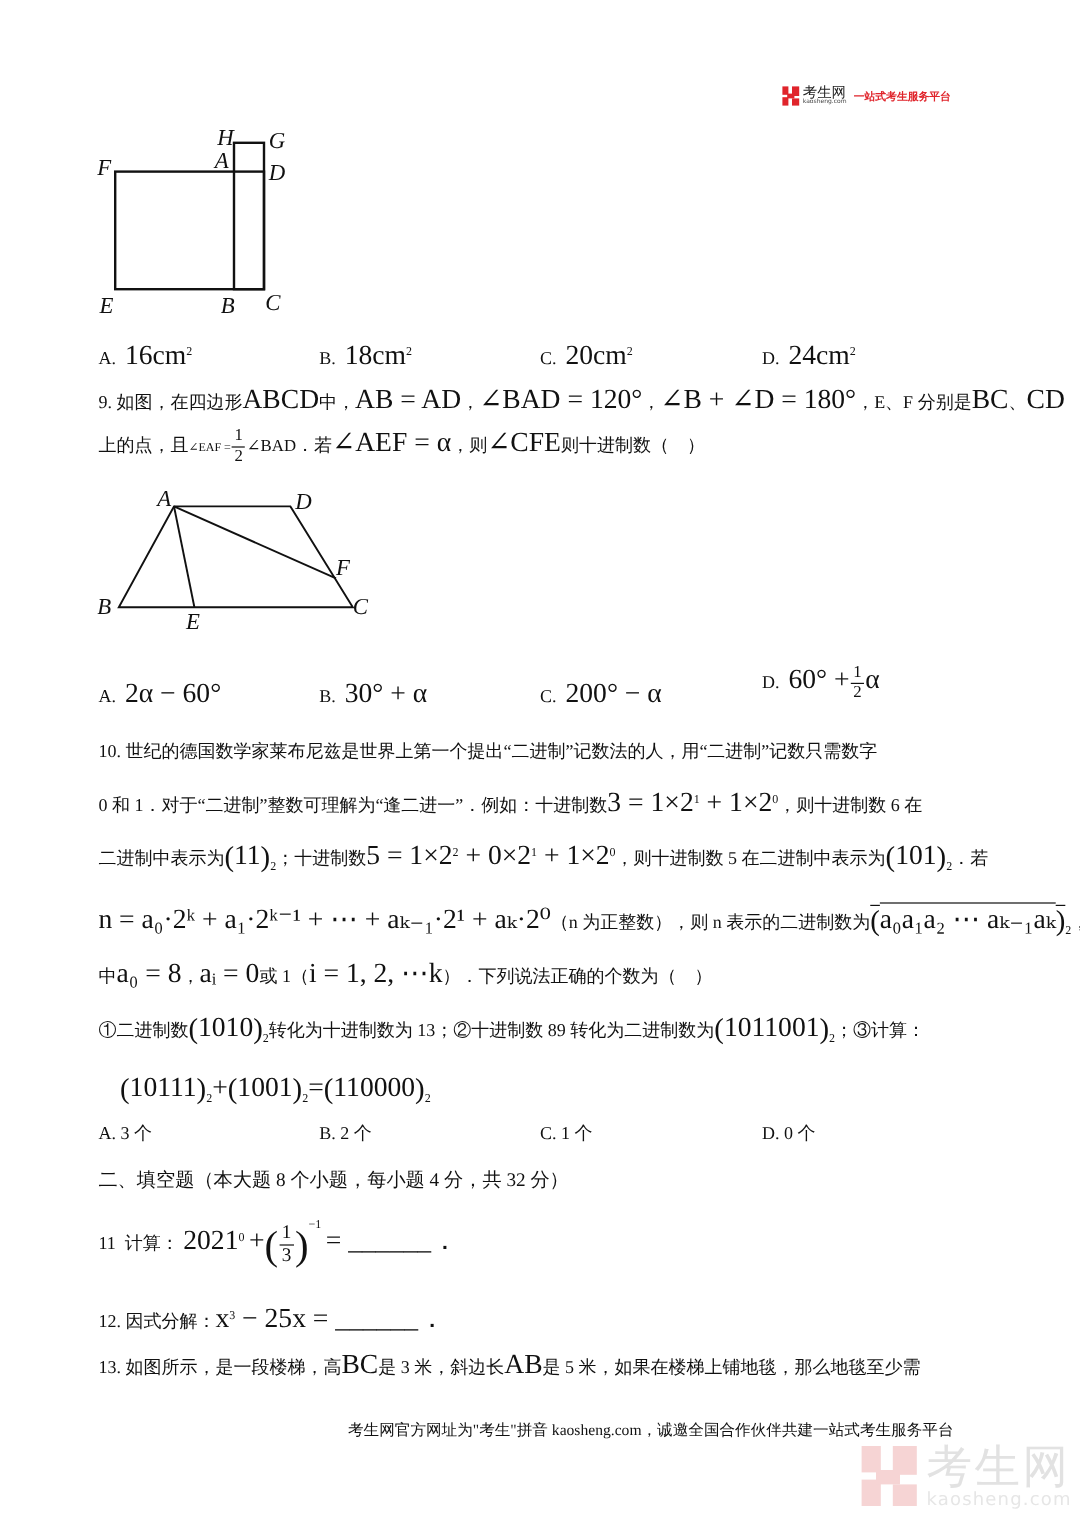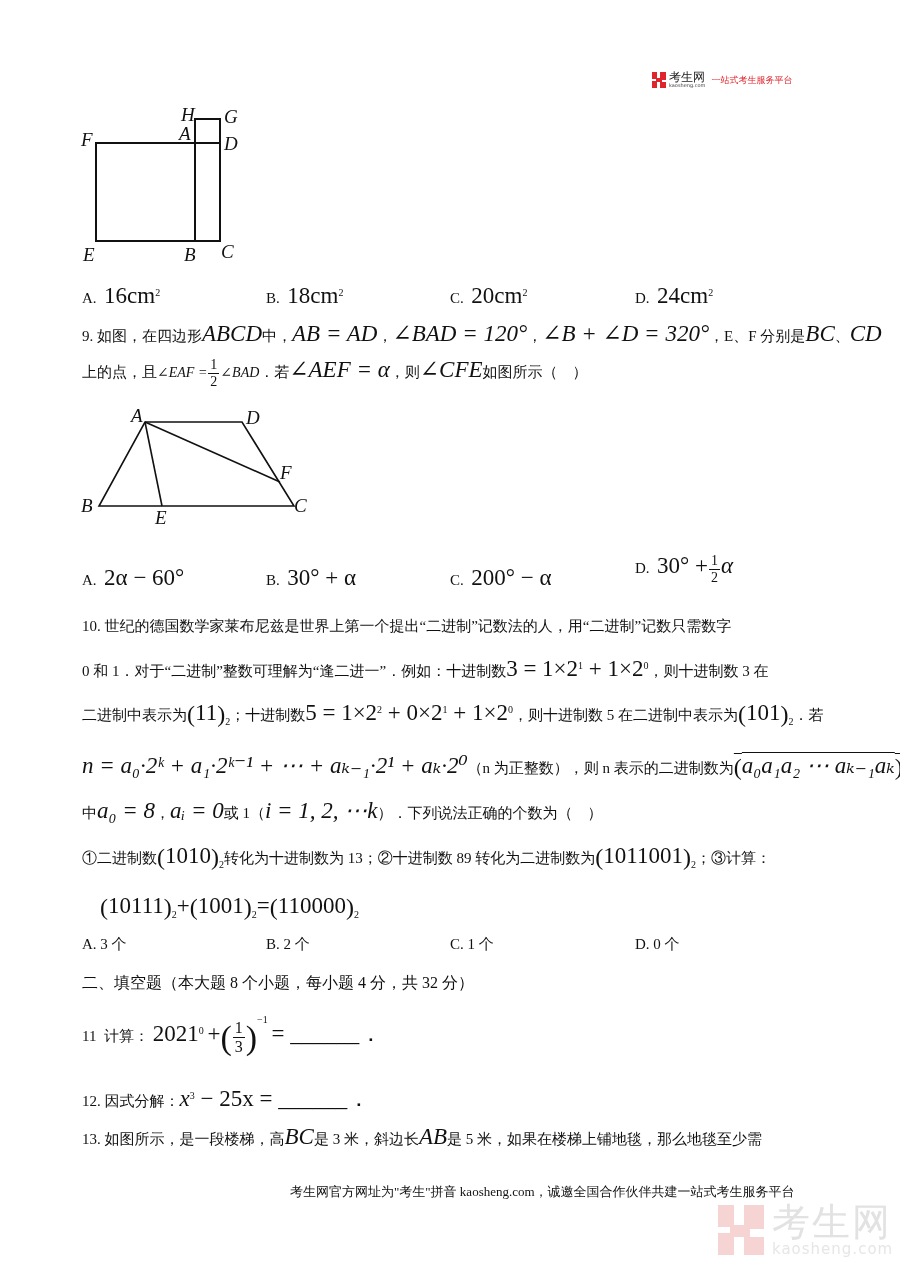--- a/index.html
+++ b/index.html
@@ -1,36 +1,36 @@
 <!DOCTYPE html>
 <html><head>
 <meta charset="utf-8">
 <style>
   html, body { margin:0; padding:0; background:#fff; }
   body { width:900px; height:1272px; position:relative; overflow:hidden;
          font-family:"Liberation Serif","DejaVu Serif",serif; color:#111; font-size:15px; }
   .abs { position:absolute; white-space:nowrap; }
-  .it { font-style:italic; }
+  .it { }
   .math { font-family:"Liberation Serif","DejaVu Serif",serif; font-size:23px; }
   sup { font-size:10px; vertical-align:7px; line-height:0; }
   sub { font-size:10px; vertical-align:-5px; line-height:0; }
   .frac { display:inline-block; vertical-align:middle; text-align:center; line-height:1; font-size:14px; margin:0 1px; }
   .frac .n { display:block; border-bottom:1px solid #111; padding:0 2px 1px; }
   .frac .d { display:block; padding-top:1px; }
   .big { font-size:24px; font-weight:300; vertical-align:-2px; }
   .opt { position:absolute; white-space:nowrap; font-size:15px; }
   .bold { font-weight:normal; }
   .ovl { text-decoration:overline; }
   
   .logo { position:absolute; left:652px; top:72px; display:flex; align-items:center; }
   .logo-mark { width:14px; height:16px; position:relative; margin-right:3px; }
   .logo-mark i { position:absolute; background:#e0242b; }
   .logo-text { font-family:"DejaVu Sans",sans-serif; font-size:12px; color:#222; line-height:11px; }
   .logo-text small { display:block; font-size:5px; color:#444; line-height:5px; }
-  .slogan { font-family:"DejaVu Sans",sans-serif; color:#e0242b; font-size:9px; margin-left:6px; }
+  .slogan { font-family:"DejaVu Sans",sans-serif; color:#e0242b; font-size:9px; margin-left:6px;font-weight:bold; }
   .wm { position:absolute; left:718px; top:1203px; display:flex; align-items:center; opacity:1; }
   .wm-mark { width:46px; height:50px; position:relative; margin-right:8px; }
   .wm-mark i { position:absolute; background:#f6d4d4; }
   .wm-txt { font-family:"DejaVu Sans",sans-serif; color:#e2e2e2; }
   .wm-txt .cn { font-size:38px; line-height:38px; letter-spacing:2px; }
   .wm-txt .en { font-size:15px; line-height:16px; color:#e6e6e6; letter-spacing:1px; }
   .footer { position:absolute; left:290px; top:1183px; font-size:13px; white-space:nowrap; }
   svg text { font-family:"Liberation Serif","DejaVu Serif",serif; font-style:italic; font-size:19px; fill:#111; }
 </style>
 </head>
@@ -80,24 +80,24 @@
     <span class="math">20cm</span><sup>2</sup>
   </div>
   <div class="opt" style="left:635px;top:283px">
     <span>D.</span>&nbsp;
     <span class="math">24cm</span><sup>2</sup>
   </div>
 </div>
 
 <div class="abs" style="left:82px;top:320px">
   <span>9.</span>
-  <span>如图，在四边形</span><span class="math it">ABCD</span><span>中，</span><span class="math it">AB = AD</span><span>，</span><span class="math it">∠BAD = 120°</span><span>，</span><span class="math it">∠B + ∠D = 320°</span><span>，E、F 分别是</span><span class="math it">BC</span><span>、</span><span class="math it">CD</span>
+  <span>如图，在四边形</span><span class="math it">ABCD</span><span>中，</span><span class="math it">AB = AD</span><span>，</span><span class="math it">∠BAD = 120°</span><span>，</span><span class="math it">∠B + ∠D = 180°</span><span>，E、F 分别是</span><span class="math it">BC</span><span>、</span><span class="math it">CD</span>
 </div>
 <div class="abs" style="left:82px;top:356px">
-  <span>上的点，且</span><span class="math it" style="font-size:14px">∠EAF =</span><span class="frac"><span class="n">1</span><span class="d">2</span></span><span class="math it" style="font-size:14px">∠BAD</span><span>．若</span><span class="math it">∠AEF = α</span><span>，则</span><span class="math it">∠CFE</span><span>如图所示（　）</span>
+  <span>上的点，且</span><span class="math it" style="font-size:10px">∠EAF =</span><span class="frac"><span class="n">1</span><span class="d">2</span></span><span class="math it" style="font-size:14px">∠BAD</span><span>．若</span><span class="math it">∠AEF = α</span><span>，则</span><span class="math it">∠CFE</span><span>则十进制数（　）</span>
 </div>
 
 <svg style="position:absolute;left:75px;top:400px" width="260" height="130">
   <g stroke="#111" stroke-width="1.6" fill="none">
     <polygon points="70,22 167,22 219,106 24,106"></polygon>
     <line x1="70" y1="22" x2="87" y2="106"></line>
     <line x1="70" y1="22" x2="205" y2="82"></line>
   </g>
   <text x="56" y="22">A</text>
   <text x="171" y="24">D</text>
@@ -110,26 +110,26 @@
 <div class="opt" style="left:82px;top:565px">
   <span>A.</span>&nbsp; <span class="math">2α − 60°</span>
 </div>
 <div class="opt" style="left:266px;top:565px">
   <span>B.</span>&nbsp; <span class="math">30° + α</span>
 </div>
 <div class="opt" style="left:450px;top:565px">
   <span>C.</span>&nbsp; <span class="math">200° − α</span>
 </div>
 <div class="opt" style="left:635px;top:553px">
-  <span>D.</span>&nbsp; <span class="math">30° +</span><span class="frac"><span class="n">1</span><span class="d">2</span></span><span class="math it">α</span>
+  <span>D.</span>&nbsp; <span class="math">60° +</span><span class="frac"><span class="n">1</span><span class="d">2</span></span><span class="math it">α</span>
 </div>
 
 <div class="abs" style="left:82px;top:617px">10. 世纪的德国数学家莱布尼兹是世界上第一个提出“二进制”记数法的人，用“二进制”记数只需数字</div>
 <div class="abs" style="left:82px;top:656px">
-  <span>0 和 1．对于“二进制”整数可理解为“逢二进一”．例如：十进制数</span><span class="math">3 = 1×2</span><sup>1</sup><span class="math"> + 1×2</span><sup>0</sup><span>，则十进制数 3 在</span>
+  <span>0 和 1．对于“二进制”整数可理解为“逢二进一”．例如：十进制数</span><span class="math">3 = 1×2</span><sup>1</sup><span class="math"> + 1×2</span><sup>0</sup><span>，则十进制数 6 在</span>
 </div>
 <div class="abs" style="left:82px;top:700px">
   <span>二进制中表示为</span><span class="big">(</span><span class="math">11</span><span class="big">)</span><sub>2</sub><span>；十进制数</span><span class="math">5 = 1×2</span><sup>2</sup><span class="math"> + 0×2</span><sup>1</sup><span class="math"> + 1×2</span><sup>0</sup><span>，则十进制数 5 在二进制中表示为</span><span class="big">(</span><span class="math">101</span><span class="big">)</span><sub>2</sub><span>．若</span>
 </div>
 <div class="abs" style="left:82px;top:752px">
   <span class="math it">n = a₀·2ᵏ + a₁·2ᵏ⁻¹ + ⋯ + aₖ₋₁·2¹ + aₖ·2⁰</span><span>（n 为正整数），则 n 表示的二进制数为</span><span class="ovl"><span class="big">(</span><span class="math it">a₀a₁a₂ ⋯ aₖ₋₁aₖ</span><span class="big">)</span></span><sub>2</sub><span>，其</span>
 </div>
 <div class="abs" style="left:82px;top:797px">
   <span>中</span><span class="math it">a₀ = 8</span><span>，</span><span class="math it">aᵢ = 0</span><span>或 1（</span><span class="math it">i = 1, 2, ⋯k</span><span>）．下列说法正确的个数为（　）</span>
 </div>

